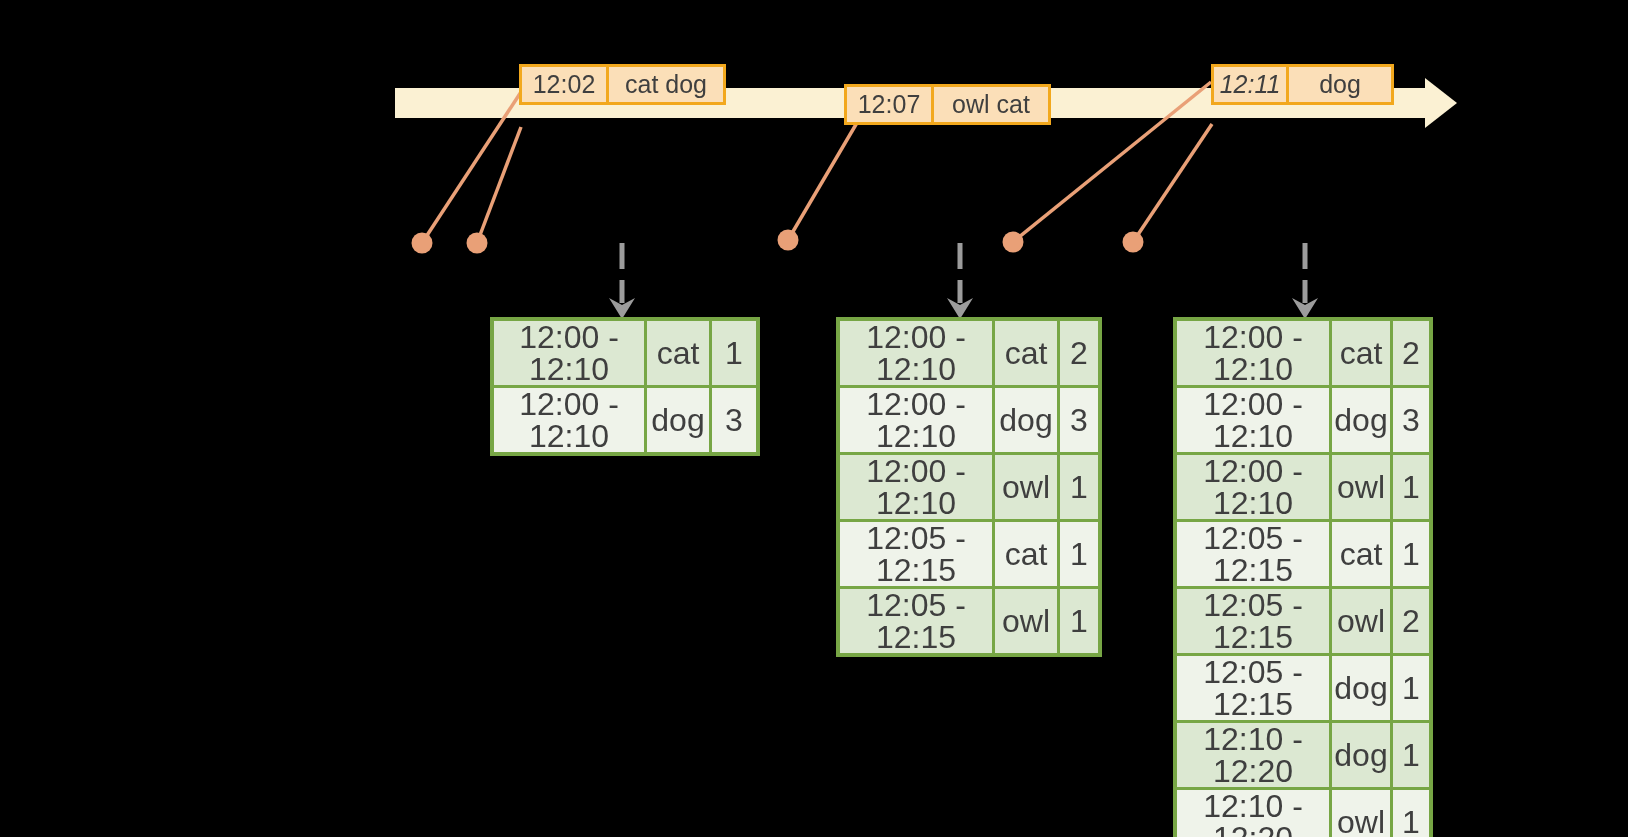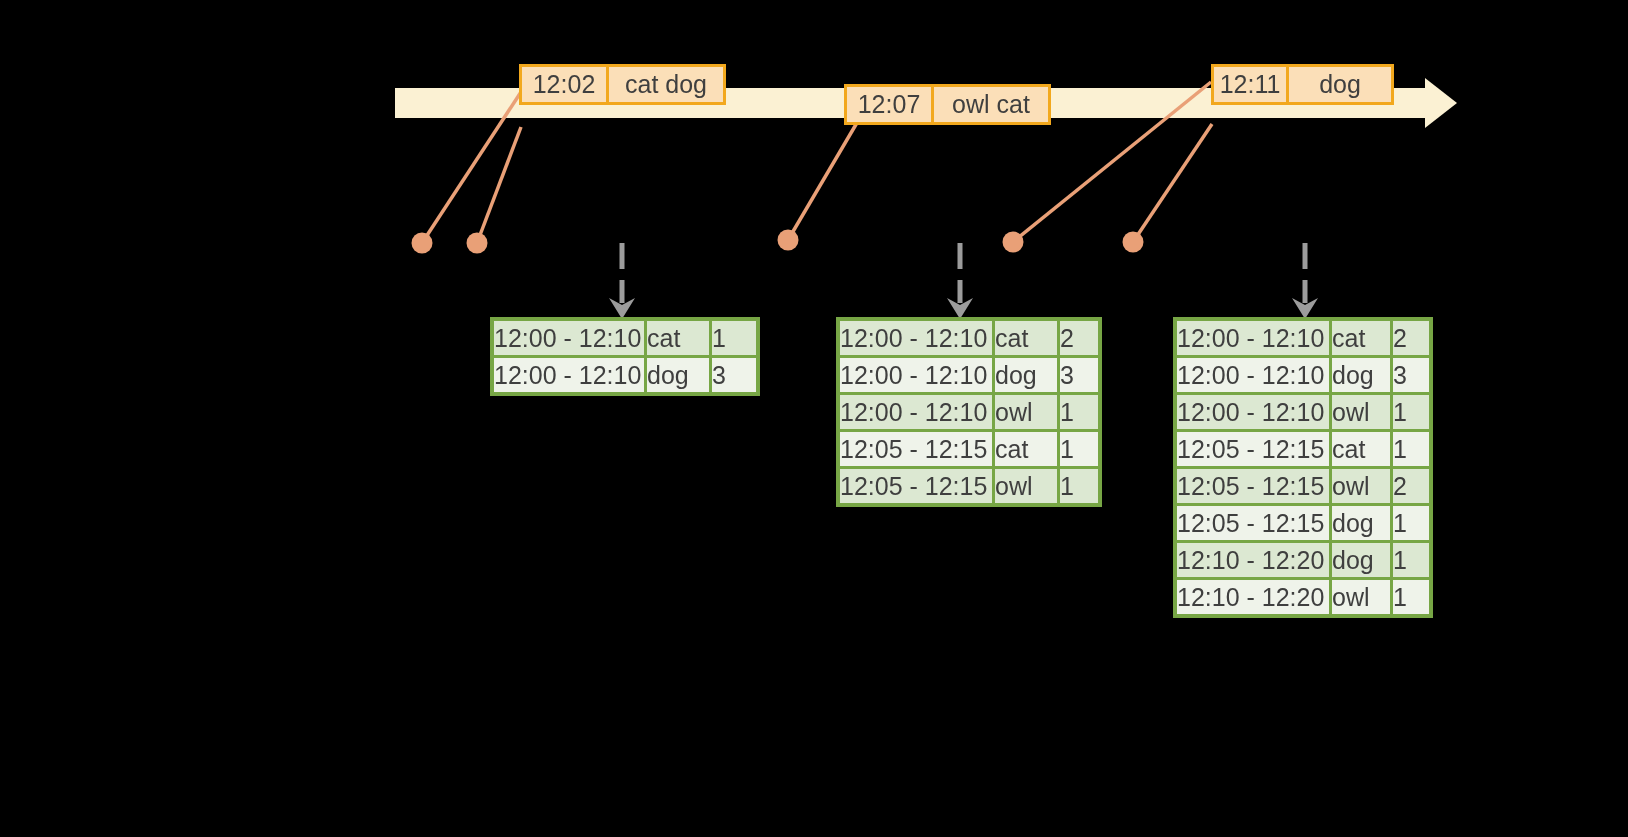--- a/index.html
+++ b/index.html
@@ -10,30 +10,30 @@
   .layer{position:absolute;left:0;top:0;}
 
   
   .etable{position:absolute;border-collapse:collapse;background:#F2A81D;}
   .etable td{
     border:3px solid #F2A81D;text-align:center;vertical-align:middle;
     font-size:25px;line-height:1;padding:0;height:35px;color:#3f3f3f;
   }
   .etable td.t{width:84px;}
   .etable td.w{width:114px;}
-  .etable.small td.t{width:72px;}
+  .etable.small td.t{width:72px;font-style:italic;}
   .etable.small td.w{width:102px;}
   .row-peach td{background:#FBDFB8;}
   .row-cream td{background:#FDF3E2;}
 
   
   .gtable{position:absolute;border-collapse:collapse;border:4px solid #77A645;background:#77A645;}
   .gtable td{
-    border:3px solid #77A645;text-align:left;vertical-align:middle;
-    font-size:25px;line-height:1;padding:0;height:34px;color:#3f3f3f;
+    border:3px solid #77A645;text-align:center;vertical-align:middle;
+    font-size:32px;line-height:1;padding:0;height:34px;color:#3f3f3f;
   }
   .gtable td.win{width:150px;}
   .gtable td.word{width:62px;}
   .gtable td.cnt{width:44px;}
   .gtable.mid td.win{width:152px;}
   .gtable.mid td.cnt{width:38px;}
   .gtable.big td.win{width:152px;}
   .gtable.big td.word{width:58px;}
   .gtable.big td.cnt{width:36px;}
   .r-dark td{background:#DCE8D2;}

